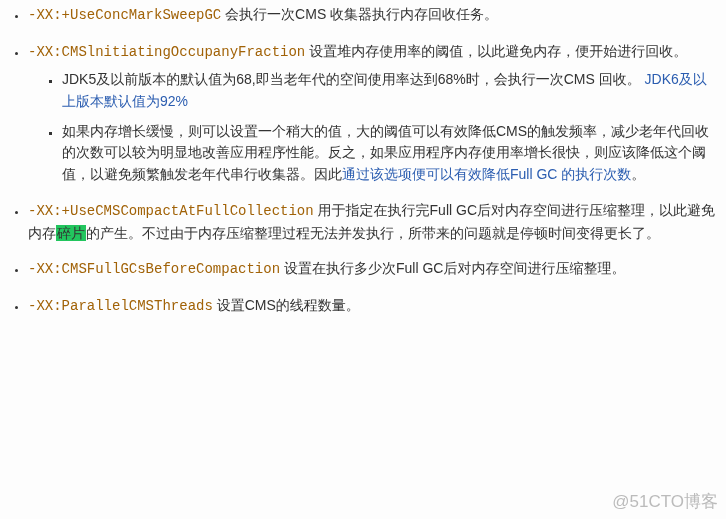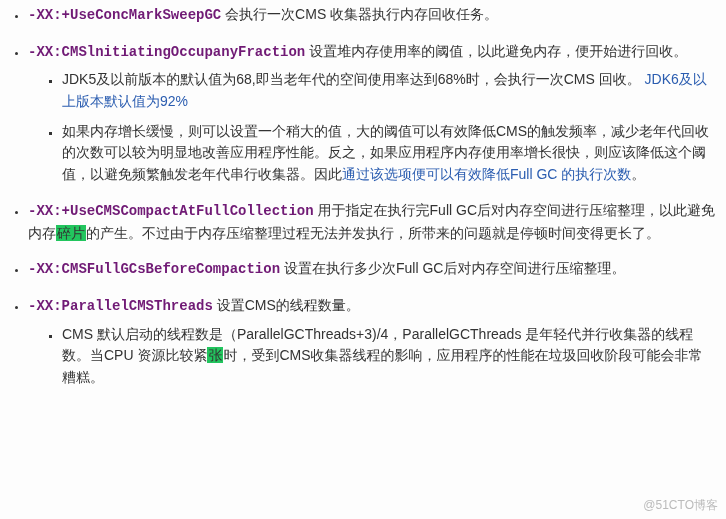--- a/index.html
+++ b/index.html
@@ -30,36 +30,36 @@
   }
   ul.sub > li {
     margin-bottom: 8px;
   }
   li::marker {
     color: #333;
     font-size: 11px;
   }
   .code {
     font-family: "Courier New", Consolas, monospace;
-    color: #701a75;
-    font-weight: bold;
+    color: #a16207;
+    font-weight: normal;
   }
   .link {
     color: #2b5db0;
   }
   .hl {
     background: #22c55e;
     padding: 0 1px;
   }
   .watermark {
     position: absolute;
     right: 8px;
     bottom: 4px;
     color: #bbb;
-    font-size: 12px;
+    font-size: 17px;
     font-family: sans-serif;
   }
 </style>
 </head>
 <body>
 
 <ul class="top">
 
   <li>
     <span class="code">-XX:+UseConcMarkSweepGC</span><span> 会执行一次CMS 收集器执行内存回收任务。</span>
@@ -81,22 +81,17 @@
   <li>
     <span class="code">-XX:+UseCMSCompactAtFullCollection</span><span> 用于指定在执行完Full GC后对内存空间进行压缩整理，以此避免内存</span><span class="hl">碎片</span><span>的产生。不过由于内存压缩整理过程无法并发执行，所带来的问题就是停顿时间变得更长了。</span>
   </li>
 
   <li>
     <span class="code">-XX:CMSFullGCsBeforeCompaction</span><span> 设置在执行多少次Full GC后对内存空间进行压缩整理。</span>
   </li>
 
   <li>
     <span class="code">-XX:ParallelCMSThreads</span><span> 设置CMS的线程数量。</span>
-    <ul class="sub">
-      <li>
-        <span>CMS 默认启动的线程数是（ParallelGCThreads+3)/4，ParallelGCThreads 是年轻代并行收集器的线程数。当CPU 资源比较紧</span><span class="hl">张</span><span>时，受到CMS收集器线程的影响，应用程序的性能在垃圾回收阶段可能会非常糟糕。</span>
-      </li>
-    </ul>
   </li>
 
 </ul>
 
 <div class="watermark">@51CTO博客</div>
 
 </body></html>

